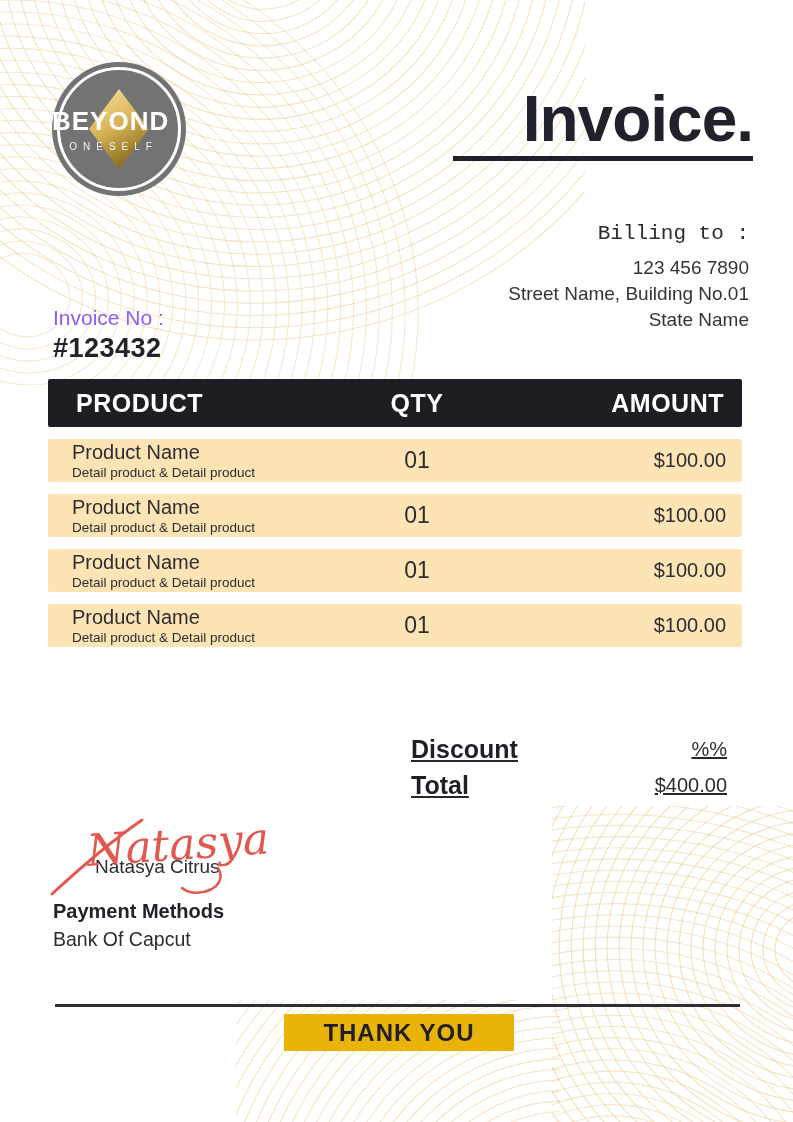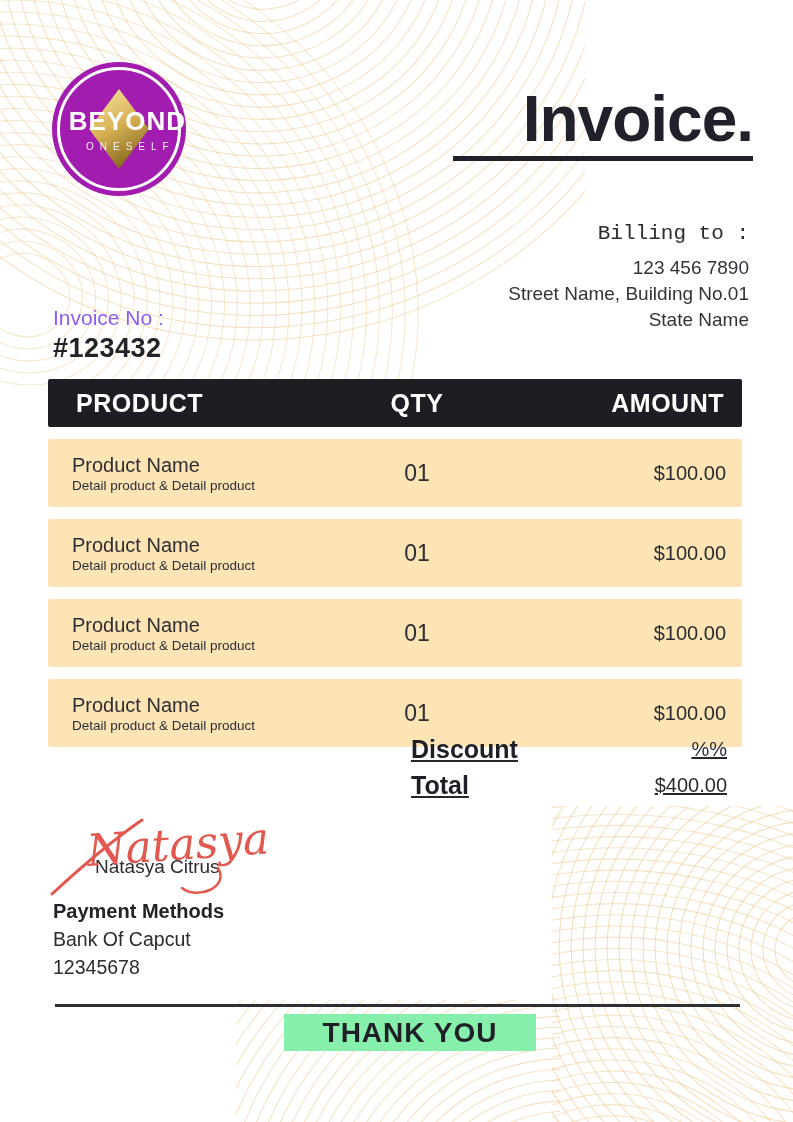--- a/index.html
+++ b/index.html
@@ -10,22 +10,22 @@
     background:#ffffff; overflow:hidden; color:#26262c;
   }
   
   #waves { position:absolute; inset:0; z-index:0; pointer-events:none; }
   #waves circle, #waves ellipse { fill:none; stroke:#eecb92; stroke-width:1.1; }
   .content { position:absolute; inset:0; z-index:1; }
 
   
   .logo {
     position:absolute; left:52px; top:62px; width:134px; height:134px;
-    border-radius:50%; background:#a21caf; z-index:2;
-    display:flex; align-items:center; justify-content:flex-end;
+    border-radius:50%; background:#737373; z-index:2;
+    display:flex; align-items:center; justify-content:flex-start;
   }
   .logo .ring {
     position:absolute; inset:5px; border:3px solid #ffffff; border-radius:50%;
   }
   .logo svg.diamond { position:absolute; left:50%; top:50%; transform:translate(-50%,-50%); }
   .logo .text { position:relative; text-align:center; z-index:2; }
   .logo .l1 { color:#ffffff; font-weight:800; font-size:26px; letter-spacing:1px; }
   .logo .l2 { color:#f4f4f4; font-size:10px; letter-spacing:6px; margin-top:4px; padding-left:6px; }
 
   
@@ -48,21 +48,21 @@
   .table { position:absolute; left:48px; top:379px; width:694px; }
   .t-grid { display:grid; grid-template-columns:1fr 150px 250px; align-items:center; }
   .t-head {
     background:#1d1e24; color:#ffffff; height:48px; border-radius:2px;
     font-weight:bold; font-size:25px; letter-spacing:0.5px;
   }
   .t-head .c1 { padding-left:28px; }
   .t-head .c2 { text-align:center; }
   .t-head .c3 { text-align:right; padding-right:18px; }
   .t-row {
-    background:#fce4b4; height:68px; margin-top:12px; border-radius:2px;
+    background:#fce4b4; height:43px; margin-top:12px; border-radius:2px;
   }
   .t-row:first-of-type { margin-top:10px; }
   .t-row .c1 { padding-left:24px; }
   .t-row .p-name { font-size:20px; color:#2c2c32; }
   .t-row .p-detail { font-size:13.5px; color:#2c2c32; margin-top:1px; }
   .t-row .c2 { text-align:center; font-size:23px; color:#2c2c32; }
   .t-row .c3 { text-align:right; padding-right:16px; font-size:20px; color:#2c2c32; }
 
   
   .summary { position:absolute; right:48px; top:731px; width:334px; }
@@ -77,23 +77,23 @@
   .sig svg { position:absolute; inset:0; z-index:2; overflow:visible; }
 
   
   .payment { position:absolute; left:53px; top:900px; }
   .payment .p-heading { font-size:20px; font-weight:bold; color:#222229; }
   .payment .p-line { font-size:19.5px; color:#2c2c32; margin-top:4px; line-height:24px; }
 
   
   .hr { position:absolute; left:55px; top:1004px; width:685px; height:3px; background:#2e2e34; }
   .thanks {
-    position:absolute; left:284px; top:1014px; width:252px; height:37px;
-    background:#86efac; display:flex; align-items:center; justify-content:center;
-    font-size:28px; font-weight:bold; letter-spacing:1px; color:#1f1f27;
+    position:absolute; left:284px; top:1014px; width:230px; height:37px;
+    background:#eab308; display:flex; align-items:center; justify-content:center;
+    font-size:24px; font-weight:bold; letter-spacing:1px; color:#1f1f27;
   }
 </style>
 </head>
 <body>
 
 <div class="page">
 
   <svg id="waves" width="793" height="1122" viewBox="0 0 793 1122">
     <defs>
       <clipPath id="clipTL">
@@ -377,20 +377,19 @@
       <svg width="290" height="92" viewBox="0 0 290 92">
         <path d="M2,88 C28,64 60,36 92,14" fill="none" stroke="#e2574e" stroke-width="3" stroke-linecap="round"></path>
         <text x="38" y="60" font-family="DejaVu Serif, serif" font-style="italic" font-size="44" fill="#e2574e" transform="rotate(-4 38 60)">Natasya</text>
         <path d="M168,62 C180,82 146,94 132,82" fill="none" stroke="#e2574e" stroke-width="2.5" stroke-linecap="round"></path>
       </svg>
     </div>
 
     <div class="payment">
       <div class="p-heading">Payment Methods</div>
       <div class="p-line">Bank Of Capcut</div>
-      <div class="p-line">12345678</div>
     </div>
 
     <div class="hr"></div>
     <div class="thanks">THANK YOU</div>
 
   </div>
 </div>
 
 </body></html>

